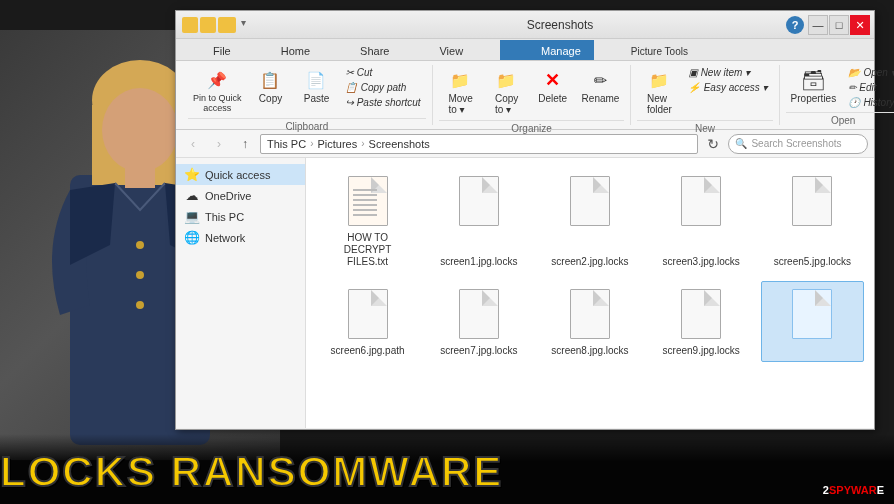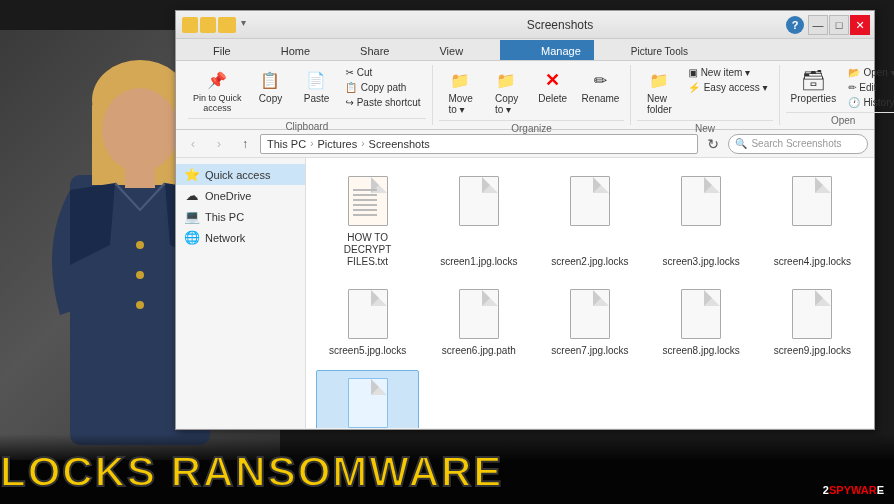--- a/index.html
+++ b/index.html
@@ -207,20 +207,21 @@
       color: #333;
       gap: 3px;
       white-space: nowrap;
     }
 
     .ribbon-sm-group {
       display: flex;
       flex-direction: column;
       gap: 0px;
       justify-content: flex-start;
+      font-style: italic;
     }
 
     
     .address-bar {
       display: flex;
       align-items: center;
       padding: 4px 6px;
       gap: 4px;
       background: #f5f5f5;
       border-bottom: 1px solid #ddd;
@@ -662,26 +663,20 @@
         <span class="file-name">screen2.jpg.locks</span>
       </div>
 
       <div class="file-item">
         <div class="file-icon">
           <div class="doc-icon" style="background:#f8f8f8;"></div>
         </div>
         <span class="file-name">screen3.jpg.locks</span>
       </div>
 
-      <div class="file-item">
-        <div class="file-icon">
-          <div class="doc-icon" style="background:#f8f8f8;"></div>
-        </div>
-        <span class="file-name">screen4.jpg.locks</span>
-      </div>
 
       <div class="file-item">
         <div class="file-icon">
           <div class="doc-icon" style="background:#f8f8f8;"></div>
         </div>
         <span class="file-name">screen5.jpg.locks</span>
       </div>
 
       <div class="file-item">
         <div class="file-icon">

